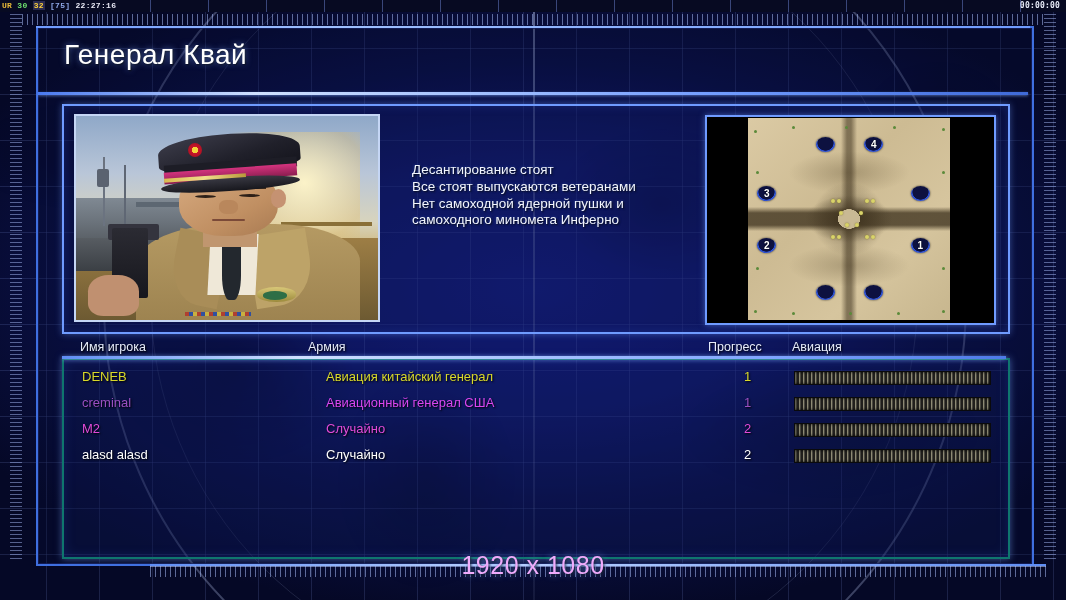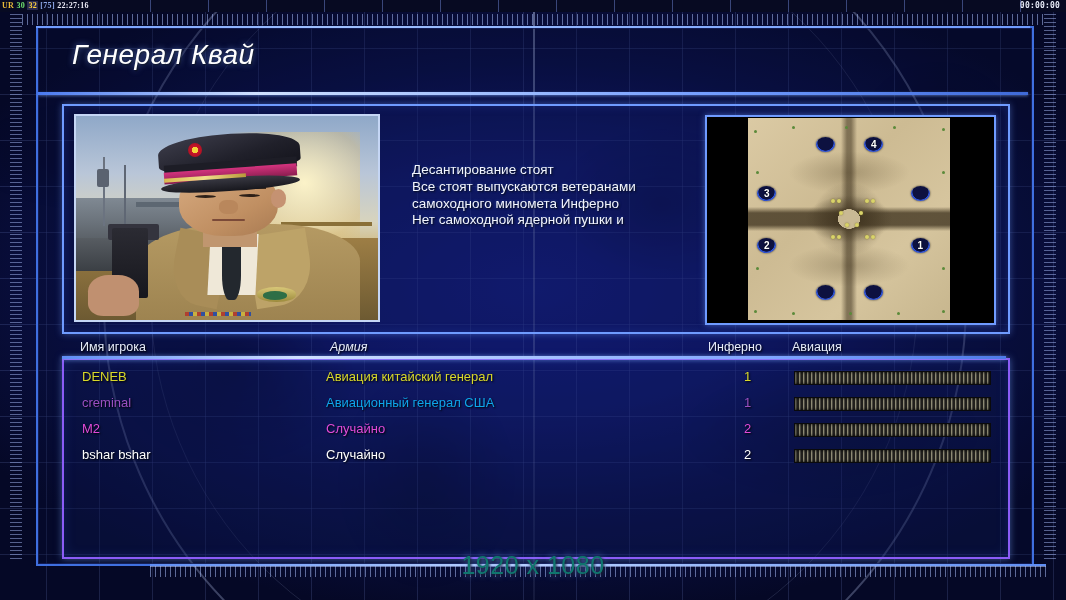--- a/index.html
+++ b/index.html
@@ -33,21 +33,21 @@
     border:1px solid rgba(185,200,240,.14);border-radius:50%;}
   .bg-vline{position:absolute;top:0;bottom:0;width:2px;
     background:linear-gradient(to bottom, rgba(190,205,245,.45), rgba(190,205,245,.08));}
 
   
   .topbar{position:absolute;left:0;top:0;width:1066px;height:12px;
     background:#070a22;z-index:30;}
   .topbar .tick{position:absolute;top:0;height:12px;width:1px;
     background:rgba(120,145,230,.45);}
   .fps{position:absolute;left:2px;top:0px;height:12px;line-height:12px;
-    font-family:Liberation Serif, serif;font-size:8px;font-weight:bold;
+    font-family:Liberation Mono, monospace;font-size:8px;font-weight:bold;
     letter-spacing:.3px;white-space:nowrap;}
   .fps .s1{color:#e8b938;}
   .fps .s2{color:#6fe06f;}
   .fps .s3{color:#ffd23a;background:#2a2a50;padding:0 1px;}
   .fps .s4{color:#8ea8e8;}
   .fps .s5{color:#e8e8f4;}
   .clock{position:absolute;right:6px;top:0;height:12px;line-height:12px;
     font-family:"DejaVu Sans Mono",monospace;font-size:8px;font-weight:bold;
     color:#e4e8f6;letter-spacing:.2px;}
 
@@ -69,21 +69,21 @@
     background:rgba(175,195,250,.6);}
 
   
   .frame-outer{position:absolute;left:36px;top:26px;width:994px;height:536px;
     border:2px solid #3f6fe0;box-shadow:0 0 0 1px rgba(20,30,90,.8) inset;
     background:rgba(8,14,52,.30);z-index:5;}
   .frame-hl{position:absolute;left:36px;top:26px;width:994px;height:2px;
     background:linear-gradient(to right,#6f9bff,#9fc0ff 30%,#6f9bff);z-index:6;}
 
   
-  .title-bar{position:absolute;left:38px;top:28px;width:990px;height:64px;z-index:8;font-style:italic;}
+  .title-bar{position:absolute;left:30px;top:28px;width:990px;height:64px;z-index:8;}
   .title-underline{position:absolute;left:38px;top:92px;width:990px;height:3px;
     background:linear-gradient(to right,#4a7af0,#cfe0ff 22%,#6f9bff 70%,#3f6ad8);
     z-index:9;box-shadow:0 1px 3px rgba(130,170,255,.55);}
   .title-text{position:absolute;left:34px;top:11px;font-size:28px;color:#ffffff;
     letter-spacing:.5px;text-shadow:0 0 6px rgba(120,160,255,.65),1px 1px 2px #000;}
 
   
   .info-panel{position:absolute;left:62px;top:104px;width:944px;height:226px;
     border:2px solid #6f9bff;background:rgba(16,26,92,.30);z-index:8;
     box-shadow:0 0 7px rgba(110,155,255,.45), inset 0 0 10px rgba(40,70,180,.35);}
@@ -193,26 +193,26 @@
   .mres{position:absolute;width:4px;height:4px;border-radius:50%;
     background:#d9d36a;box-shadow:0 0 2px rgba(120,110,30,.9);}
   .mtree{position:absolute;width:3px;height:3px;border-radius:50%;
     background:#5b8a3a;}
 
   
   .list-headers{position:absolute;left:62px;top:340px;width:944px;height:18px;z-index:10;}
   .list-headers span{position:absolute;font-size:12.5px;color:#e6ecfb;
     text-shadow:1px 1px 2px #000;}
   .hdr-name{left:18px;}
-  .hdr-army{left:268px;font-style:italic;}
+  .hdr-army{left:246px;}
   .hdr-team{left:646px;}
   .hdr-prog{left:730px;}
 
   .list-panel{position:absolute;left:62px;top:358px;width:944px;height:197px;
-    border:2px solid #8b5cf6;background:rgba(18,30,105,.22);z-index:8;
+    border:2px solid #0f766e;background:rgba(18,30,105,.22);z-index:8;
     box-shadow:0 0 7px rgba(120,165,255,.50), inset 0 0 12px rgba(40,70,180,.30);}
   .list-toprule{position:absolute;left:62px;top:356px;width:944px;height:3px;
     background:linear-gradient(to right,#5f8ef5,#cfe0ff 25%,#7fa5ff 75%,#4d7ae8);z-index:11;
     box-shadow:0 1px 4px rgba(140,180,255,.6);}
 
   .row{position:absolute;left:0;width:944px;height:26px;}
   .row .cname{position:absolute;left:18px;top:0;font-size:13px;line-height:26px;
     text-shadow:1px 1px 2px #000;white-space:nowrap;}
   .row .carmy{position:absolute;left:262px;top:0;font-size:13px;line-height:26px;
     text-shadow:1px 1px 2px #000;white-space:nowrap;}
@@ -220,21 +220,21 @@
     text-shadow:1px 1px 2px #000;}
   .row .cprog{position:absolute;left:730px;top:7px;width:195px;height:12px;
     background:
       repeating-linear-gradient(to right,
         #8d8a74 0 1px, #4a4840 1px 2px, #201f1c 2px 4px),
       #151414;
     border:1px solid #0a0a0c;box-shadow:inset 0 0 3px rgba(0,0,0,.9);}
 
   
   .res-text{position:absolute;left:0;right:0;top:551px;text-align:center;
-    font-size:25px;color:#0f766e;letter-spacing:.5px;z-index:20;
+    font-size:25px;color:#f0abfc;letter-spacing:.5px;z-index:20;
     text-shadow:0 0 7px rgba(120,165,255,.7),1px 1px 3px #000;}
   .bot-rule{position:absolute;left:150px;top:564px;width:896px;height:2px;
     background:linear-gradient(to right,#5f8ef5,#bcd3ff 40%,#5f8ef5);z-index:15;}
 </style>
 </head>
 <body>
 
 <div id="screen">
 
   <div class="bg-base"></div>
@@ -320,22 +320,22 @@
     <div class="p-gun"></div>
     <div class="p-hand"></div>
     <div class="p-badge"></div>
     <div class="p-badge2"></div>
     <div class="p-ribbon"></div>
   </div>
 
   <div class="desc">
     <div>Десантирование стоят</div>
     <div>Все стоят выпускаются ветеранами</div>
+    <div>Нет самоходной ядерной пушки и</div>
     <div> самоходного миномета Инферно</div>
-    <div>Нет самоходной ядерной пушки и</div>
   </div>
 
   <div class="mini-frame">
     <div class="mini-img" id="minimap">
         <div class="mspot" style="left: calc(38% - 9px); top: calc(13% - 7px);"></div>
         <div class="mspot" style="left: calc(62% - 9px); top: calc(13% - 7px);">4</div>
         <div class="mspot" style="left: calc(9% - 9px); top: calc(37% - 7px);">3</div>
         <div class="mspot" style="left: calc(85% - 9px); top: calc(37% - 7px);"></div>
         <div class="mspot" style="left: calc(9% - 9px); top: calc(63% - 7px);">2</div>
         <div class="mspot" style="left: calc(85% - 9px); top: calc(63% - 7px);">1</div>
@@ -366,45 +366,45 @@
         <div class="mtree" style="left: 22%; top: 96%;"></div>
         <div class="mtree" style="left: 50%; top: 96%;"></div>
         <div class="mtree" style="left: 74%; top: 96%;"></div>
         <div class="mtree" style="left: 96%; top: 95%;"></div>
       </div>
   </div>
 
   <div class="list-headers">
     <span class="hdr-name">Имя игрока</span>
     <span class="hdr-army">Армия</span>
-    <span class="hdr-team">Инферно</span>
+    <span class="hdr-team">Прогресс</span>
     <span class="hdr-prog">Авиация</span>
   </div>
   <div class="list-toprule"></div>
   <div class="list-panel" id="player-list">
       <div class="row" style="top: 4px;">
         <div class="cname" style="color: rgb(216, 216, 42);">DENEB</div>
         <div class="carmy" style="color: rgb(216, 216, 42);">Авиация китайский генерал</div>
         <div class="cteam" style="color: rgb(216, 216, 42);">1</div>
         <div class="cprog" style="width: 195px;"></div>
       </div>
       <div class="row" style="top: 30px;">
         <div class="cname" style="color: rgb(154, 79, 192);">creminal</div>
-        <div class="carmy" style="color: #0ea5e9; text-align: right;">Авиационный генерал США</div>
+        <div class="carmy" style="color: #d946ef; text-align: right;">Авиационный генерал США</div>
         <div class="cteam" style="color: rgb(154, 79, 192);">1</div>
         <div class="cprog" style="width: 195px;"></div>
       </div>
       <div class="row" style="top: 56px;">
         <div class="cname" style="color: rgb(224, 74, 216);">M2</div>
         <div class="carmy" style="color: rgb(224, 74, 216);">Случайно</div>
         <div class="cteam" style="color: rgb(224, 74, 216);">2</div>
         <div class="cprog" style="width: 195px;"></div>
       </div>
       <div class="row" style="top: 82px;">
-        <div class="cname" style="color: rgb(255, 255, 255);">bshar bshar</div>
+        <div class="cname" style="color: rgb(255, 255, 255);">alasd alasd</div>
         <div class="carmy" style="color: rgb(255, 255, 255);">Случайно</div>
         <div class="cteam" style="color: rgb(255, 255, 255);">2</div>
         <div class="cprog" style="width: 195px;"></div>
       </div>
     </div>
 
   <div class="res-text">1920 x 1080</div>
   <div class="bot-rule"></div>
 
 </div>

